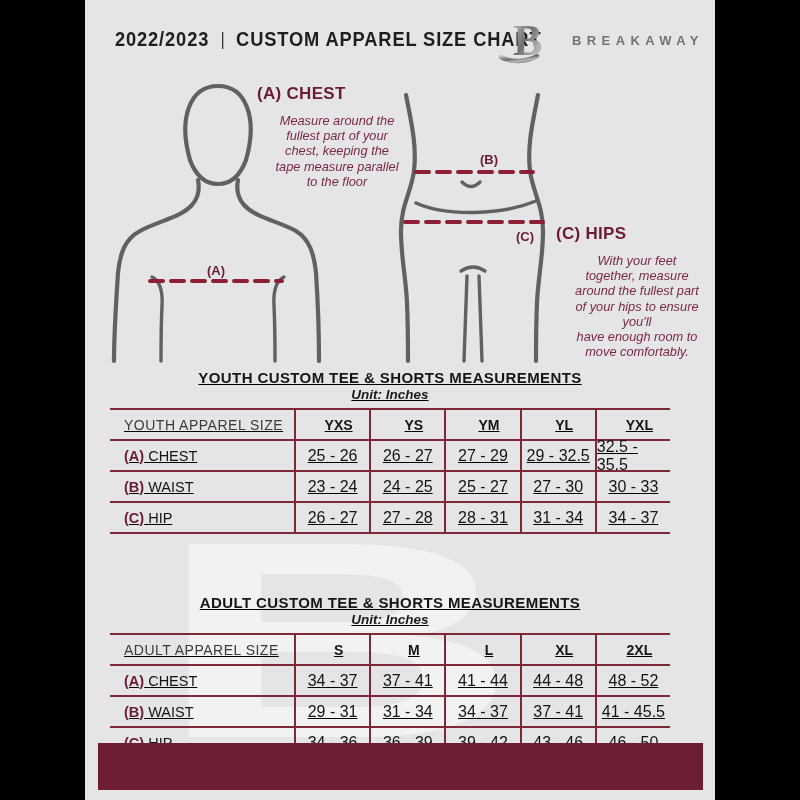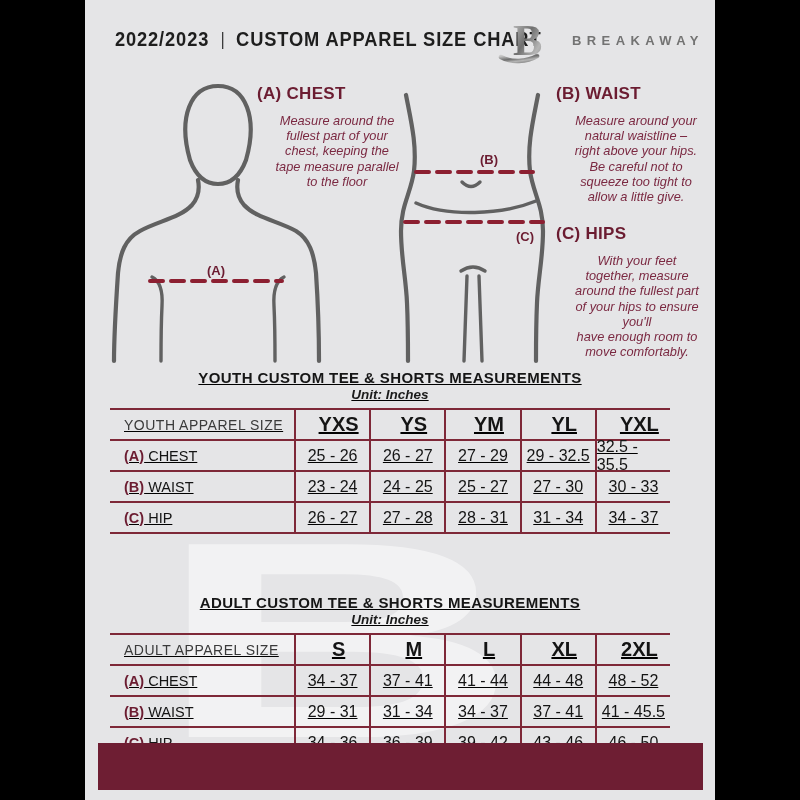--- a/index.html
+++ b/index.html
@@ -77,21 +77,21 @@
     border-bottom:2px solid var(--tline);
     text-align:left;
   }
   .cell{
     border-top:2px solid var(--tline);
     display:flex;align-items:center;justify-content:center;
     color:#141414;
   }
   .cell.vline{border-left:2px solid var(--tline);}
   .cell.label-head{justify-content:flex-start;padding-left:14px;font-size:14px;color:#3a3a3a;letter-spacing:0.5px;}
-  .cell.size-head{font-weight:bold;font-size:20px;padding-left:12px;}
+  .cell.size-head{font-weight:bold;font-size:14px;padding-left:12px;}
   .cell.row-label{justify-content:flex-start;padding-left:14px;font-size:14.5px;}
   .cell.row-label .prefix{color:var(--maroon-text);font-weight:bold;}
   .cell.value{font-size:16px;}
 
   .footer{
     position:absolute;left:13px;top:743px;width:605px;height:47px;
     background:var(--maroon);
   }
 </style>
 </head>
@@ -148,29 +148,20 @@
     </svg>
 
     <section class="instr instr-a">
       <h3>(A) CHEST</h3>
       <p class="instr-body">Measure around the
 fullest part of your
 chest, keeping the
 tape measure parallel
 to the floor</p>
     </section>
-    <section class="instr instr-b">
-      <h3>(B) WAIST</h3>
-      <p class="instr-body">Measure around your
-natural waistline –
-right above your hips.
-Be careful not to
-squeeze too tight to
-allow a little give.</p>
-    </section>
     <section class="instr instr-c">
       <h3>(C) HIPS</h3>
       <p class="instr-body">With your feet
 together, measure
 around the fullest part
 of your hips to ensure
 you'll
 have enough room to
 move comfortably.</p>
     </section>

